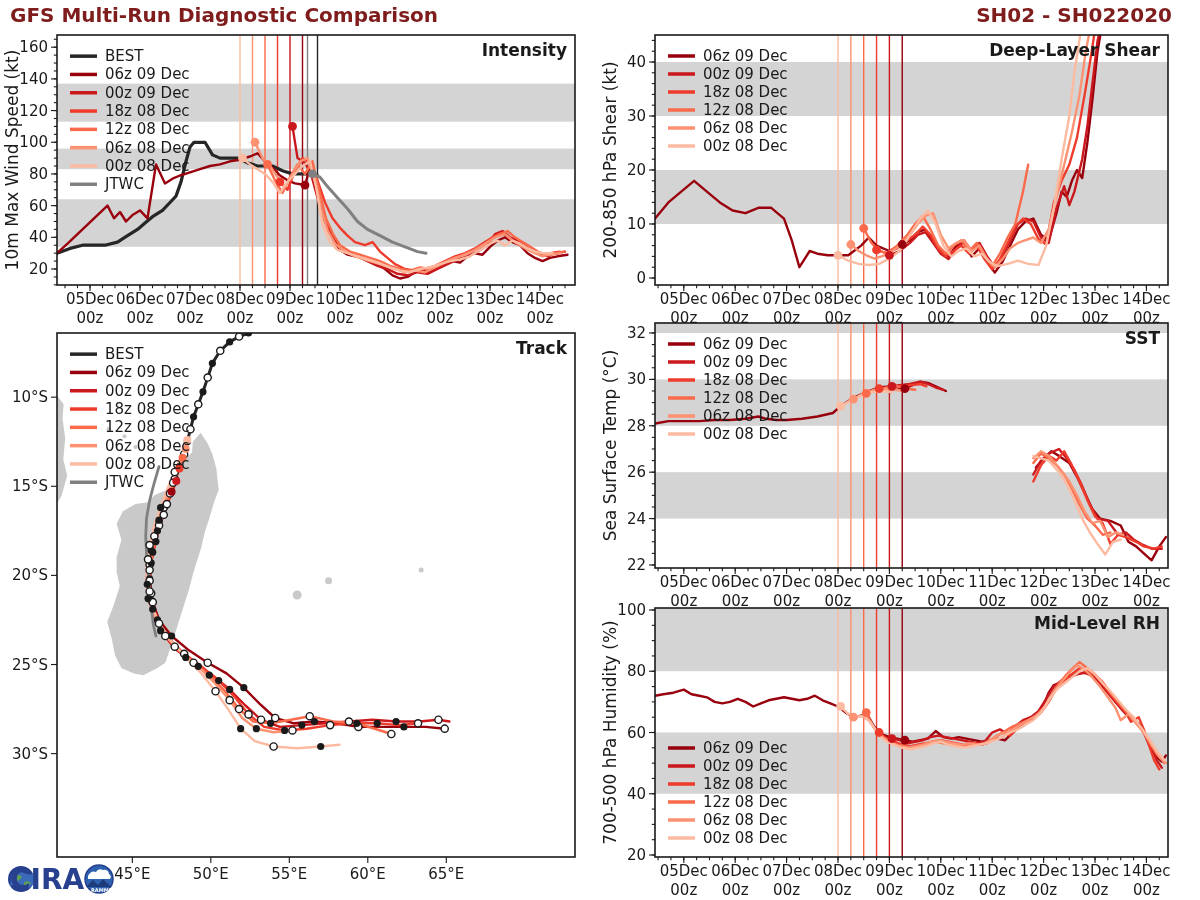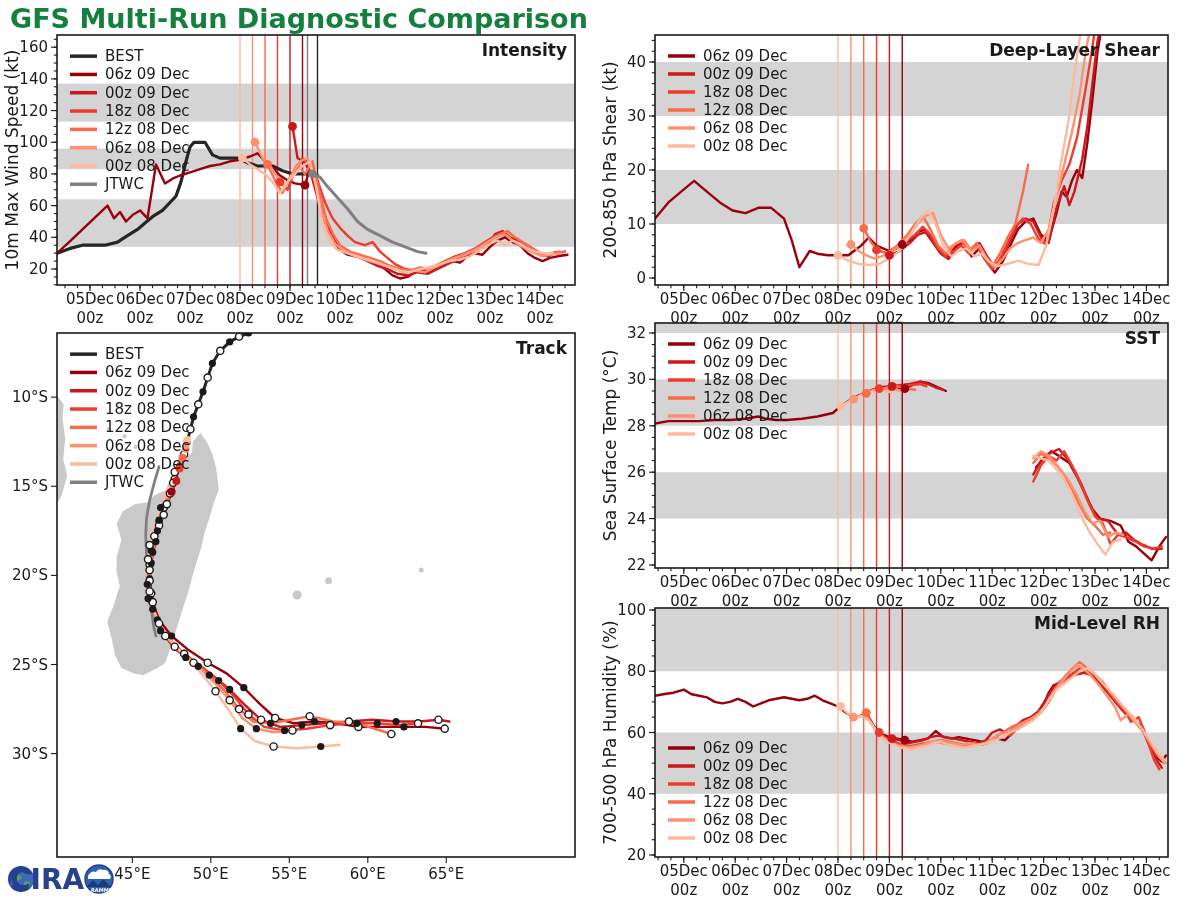--- a/index.html
+++ b/index.html
@@ -1,28 +1,29 @@
 <!DOCTYPE html>
 <html><head>
 <meta charset="utf-8">
 <style>
   html,body{margin:0;padding:0;background:#fff;}
   #page{position:relative;width:1200px;height:900px;background:#fff;overflow:hidden;
         font-family:"DejaVu Sans","Liberation Sans",sans-serif;color:#1a1a1a;}
-  .fig-title{position:absolute;top:3px;font-size:27px;font-weight:bold;color:#15803d;white-space:nowrap;}
+  .fig-title{position:absolute;top:3px;font-size:20px;font-weight:bold;color:#7f1d1d;white-space:nowrap;}
   #title-left{left:10px;}
   #title-right{right:28px;}
   #fig{position:absolute;left:0;top:0;}
   #logo{position:absolute;left:6px;top:856px;width:110px;height:42px;}
 </style>
 </head>
 <body>
 <div id="page">
 
 <div id="title-left" class="fig-title">GFS Multi-Run Diagnostic Comparison</div>
+<div id="title-right" class="fig-title">SH02 - SH022020</div>
 
 <svg id="fig" width="1200" height="900">
       <g>
         <clipPath id="clip-intensity">
           <rect x="57" y="35" width="518" height="250"></rect>
         </clipPath>
         <g clip-path="url(#clip-intensity)">
           <rect x="57" y="199.29024081115335" width="518" height="47.528517110266165" fill="#d4d4d4"></rect>
           <rect x="57" y="148.5931558935361" width="518" height="20.595690747782015" fill="#d4d4d4"></rect>
           <rect x="57" y="83.63751584283901" width="518" height="38.02281368821295" fill="#d4d4d4"></rect>

